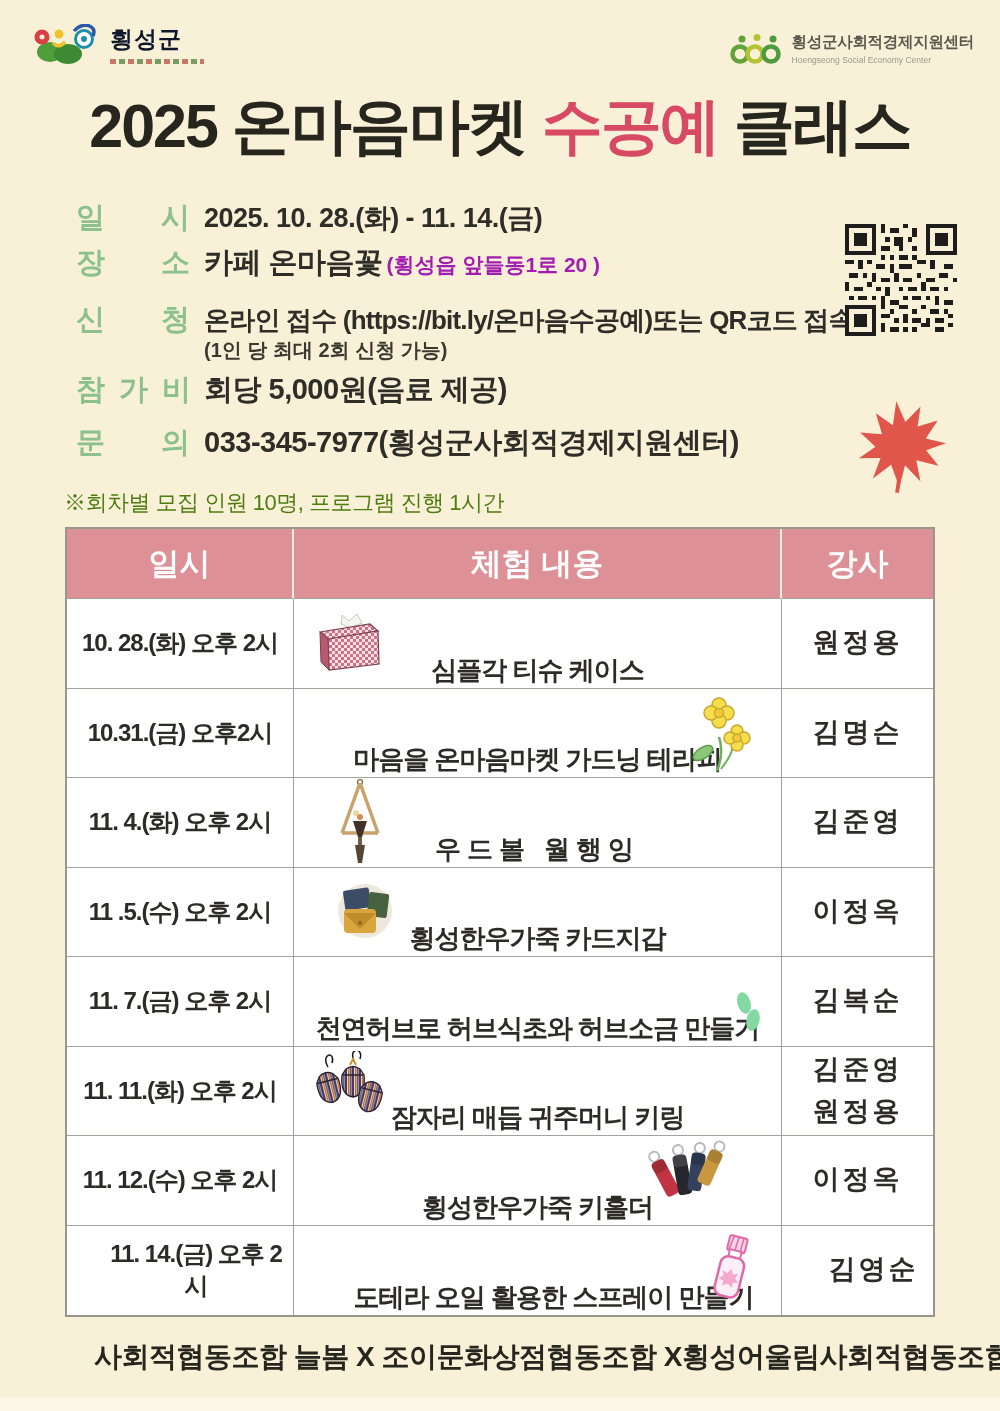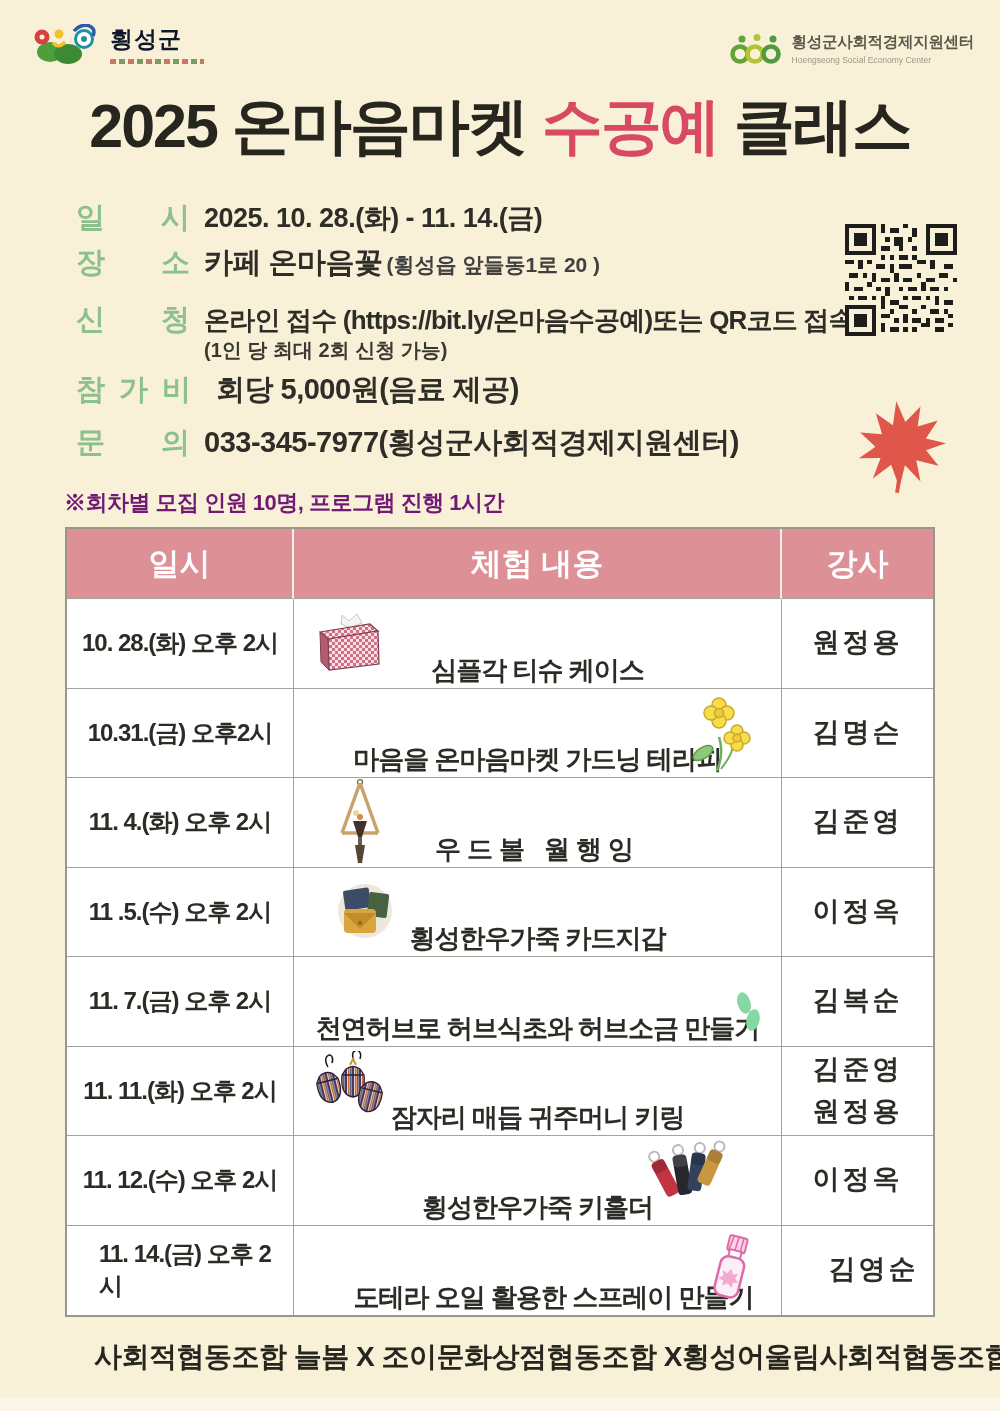--- a/index.html
+++ b/index.html
@@ -22,42 +22,42 @@
   .main-title .hl { color:#d84a63; }
 
   
   .info { position:absolute; left:76px; top:198px; width:800px; height:280px; }
   .info-row { position:absolute; left:0; display:flex; align-items:baseline; white-space:nowrap; }
   .info-label { display:inline-block; width:120px; font-size:29px; font-weight:800; color:#8cc08d; }
   .sp2 { letter-spacing:56px; }
   .sp3 { letter-spacing:14px; }
   .info-value { margin-left:8px; font-size:27px; font-weight:800; color:#2e2d27; letter-spacing:-0.5px; }
   .info-value.big { font-size:29px; }
-  .info-detail { font-size:21px; font-weight:700; color:#404040; margin-left:4px; }
+  .info-detail { font-size:21px; font-weight:700; color:#a21caf; margin-left:4px; }
   .info-sub { position:absolute; left:128px; top:37px; font-size:20px; font-weight:700; color:#3a392f; }
   .apply-value { font-size:26px; letter-spacing:-0.8px; }
 
   
   .qr { position:absolute; left:845px; top:224px; width:112px; height:112px; }
   .maple { position:absolute; left:852px; top:396px; width:98px; height:100px; transform:rotate(-6deg); }
 
   
-  .note { position:absolute; left:64px; top:488px; font-size:22px; font-weight:700; color:#701a75; letter-spacing:-0.5px; }
+  .note { position:absolute; left:64px; top:488px; font-size:22px; font-weight:400; color:#4d7c0f; letter-spacing:-0.5px; }
 
   
   .sched { position:absolute; left:65px; top:527px; width:870px; border:2px solid #97978f; background:#fff;
       display:grid; grid-template-columns:227px 488px 151px; grid-template-rows:70px repeat(8, 89.5px); }
   .cell { border-right:1.5px solid #a3a39b; border-bottom:1.5px solid #a3a39b;
       display:flex; align-items:center; justify-content:center; background:#fff; }
   .cell.last-col { border-right:none; }
   .cell.last-row { border-bottom:none;padding-left:32px; }
   .th { background:#de9097; color:#fff; font-size:31px; font-weight:800; letter-spacing:0px;
       border-right:2px solid #f6f1e4; border-bottom:1.5px solid #a3a39b; }
   .th.last-col { border-right:none; }
-  .td-date { font-size:24px; font-weight:800; color:#2c2b25; letter-spacing:-1px; text-align:left; }
+  .td-date { font-size:24px; font-weight:800; color:#2c2b25; letter-spacing:-1px; text-align:center; }
   .td-content { position:relative; font-size:26px; font-weight:800; color:#2c2b25; letter-spacing:-1px;align-items:flex-end; }
   .ls-wide { letter-spacing:6px !important; }
   .td-inst { font-size:27px; font-weight:800; color:#2c2b25; letter-spacing:3px; flex-direction:column; line-height:1.55; }
   .icon-left { position:absolute; left:14px; top:50%; transform:translateY(-50%); }
   .icon-right { position:absolute; right:24px; top:50%; transform:translateY(-50%); }
   .icon-right.in1 { right:44px; }
 
   
   .footer { position:absolute; top:1338px; left:12px; width:100%; text-align:right;
       font-size:28px; font-weight:900; color:#26261f; letter-spacing:-0.5px; }
@@ -111,21 +111,21 @@
     <div class="info-row" style="top:45px;">
       <span class="info-label sp2">장소</span>
       <span class="info-value big">카페 온마음꽃</span>
       <span class="info-detail">(횡성읍 앞들동1로 20 )</span>
     </div>
     <div class="info-row" style="top:102px;">
       <span class="info-label sp2">신청</span>
       <span class="info-value apply-value">온라인 접수 (https://bit.ly/온마음수공예)또는 QR코드 접속</span>
       <span class="info-sub">(1인 당 최대 2회 신청 가능)</span>
     </div>
-    <div class="info-row" style="top:172px;gap:12px;">
+    <div class="info-row" style="top:172px;">
       <span class="info-label sp3">참가비</span>
       <span class="info-value big">회당 5,000원(음료 제공)</span>
     </div>
     <div class="info-row" style="top:225px;">
       <span class="info-label sp2">문의</span>
       <span class="info-value big">033-345-7977(횡성군사회적경제지원센터)</span>
     </div>
   </div>
 
   <svg class="qr" viewBox="0 0 25 25" style="shape-rendering:crispEdges;">

